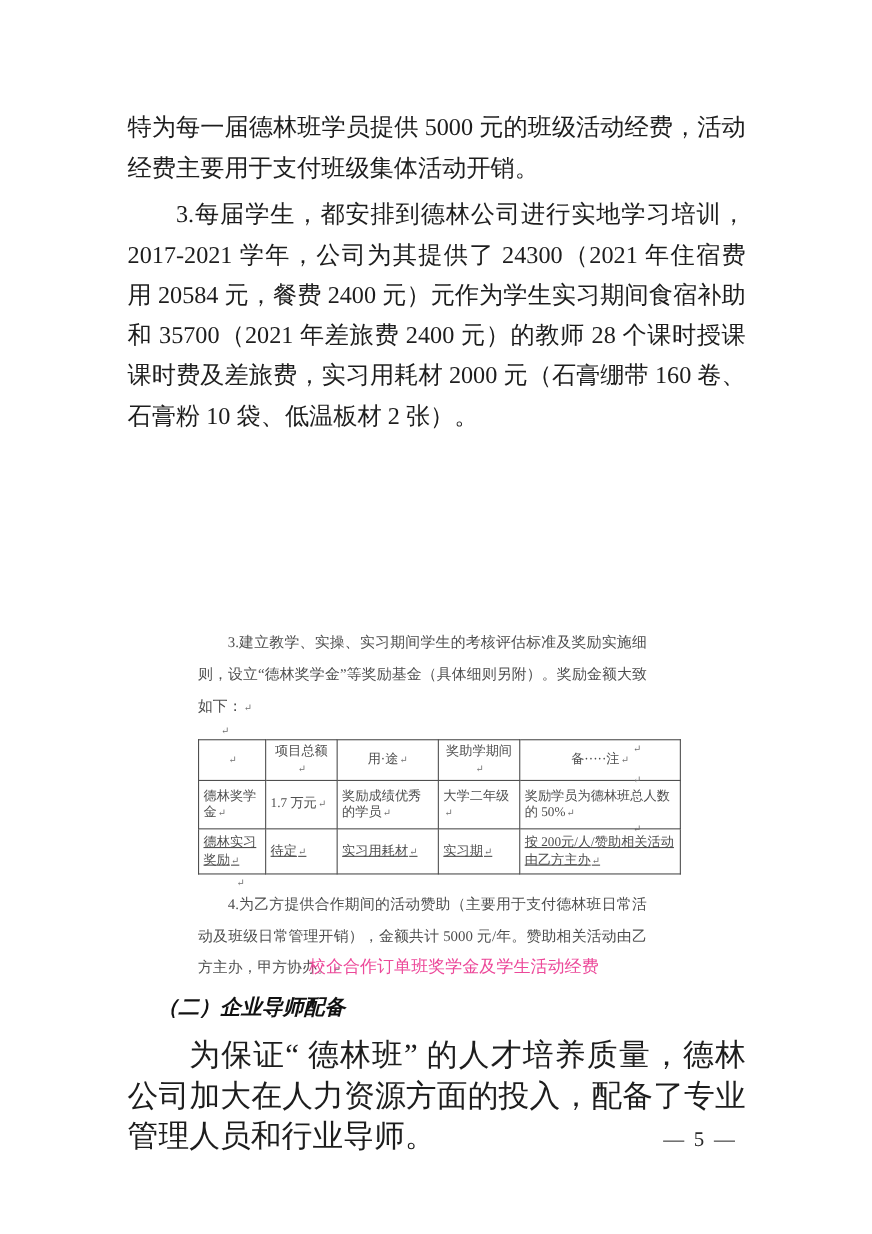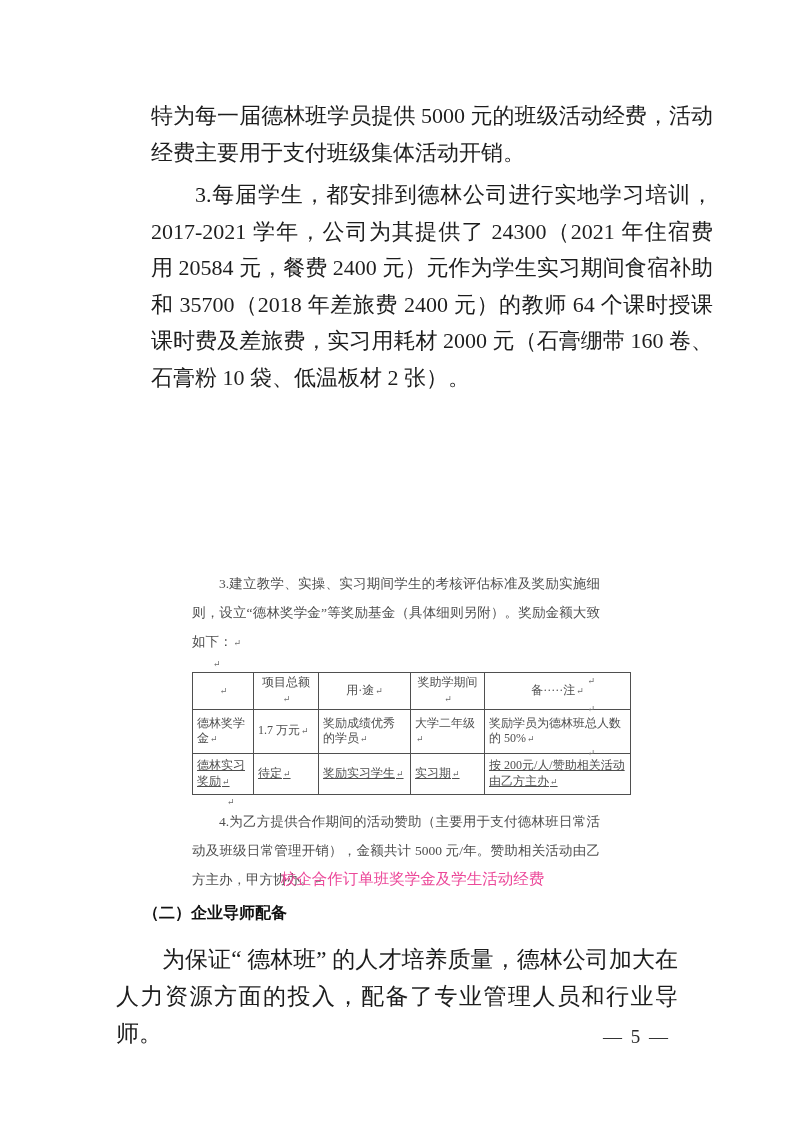--- a/index.html
+++ b/index.html
@@ -2,30 +2,30 @@
 <html><head>
 <meta charset="utf-8">
 <style>
   html,body { margin:0; padding:0; background:#ffffff; }
   .page {
     position:relative; width:793px; height:1122px; background:#ffffff;
     font-family:"Liberation Serif","DejaVu Serif",serif; color:#1d1d1d;
     overflow:hidden;
   }
   
-  .body-text { position:absolute; left:116px; top:98px; width:562px;margin-left:35px; }
+  .body-text { position:absolute; left:116px; top:98px; width:562px; }
   .para {
     margin:0 0 6px 0; font-size:22px; line-height:36.5px;
     text-align:justify; color:#1d1d1d;
   }
   .para.indent { text-indent:2em; }
 
   
   .figure {
-    position:absolute; left:192px; top:569px; width:408px;
+    position:absolute; left:180px; top:569px; width:408px;
     color:#4e4e4e; filter:blur(0.35px);
     font-size:13.5px;
   }
   .fig-para { margin:0; line-height:29px; text-indent:2em; text-align:justify; }
   .pmark { font-size:9px; color:#6e6e6e; padding-left:1px; }
   .pmark-line { height:9px; line-height:9px; }
   .pmark-line.before-table { margin-left:20px; }
   .pmark-line.after-table { margin-left:34px; height:12px; line-height:12px; }
 
   .table-wrap { position:relative; width:393px; margin-top:5px; }
@@ -41,39 +41,39 @@
   .row-end-mark { position:absolute; right:-10px; font-size:9px; color:#6e6e6e; }
   .rem-0 { top:4px; } .rem-1 { top:32px; } .rem-2 { top:76px; }
 
   
   .caption {
     position:absolute; left:135px; top:869px; width:555px;
     text-align:center; font-size:15.5px; color:#ec4899;
   }
   .heading {
     position:absolute; left:116px; top:903px; width:562px; margin:0;
-    font-size:16px; font-weight:700; padding-left:27px; color:#111;
+    font-size:19px; font-weight:700; padding-left:27px; color:#111;font-style:italic;
   }
   .final-para {
     position:absolute; left:116px; top:941px; width:562px; margin:0;
-    font-size:23px; line-height:37px; text-indent:2em; text-align:justify;
+    font-size:28px; line-height:37px; text-indent:2em; text-align:justify;
   }
   .page-number {
     position:absolute; right:123px; top:1026px;
     font-size:19px; color:#2a2a2a; letter-spacing:2px; white-space:nowrap;
   }
 </style>
 </head>
 <body>
 
 <div class="page">
 
   <div class="body-text">
     <p class="para">特为每一届德林班学员提供 5000 元的班级活动经费，活动经费主要用于支付班级集体活动开销。</p>
-    <p class="para indent">3.每届学生，都安排到德林公司进行实地学习培训，2017-2021 学年，公司为其提供了 24300（2021 年住宿费用 20584 元，餐费 2400 元）元作为学生实习期间食宿补助和 35700（2018 年差旅费 2400 元）的教师 64 个课时授课课时费及差旅费，实习用耗材 2000 元（石膏绷带 160 卷、石膏粉 10 袋、低温板材 2 张）。</p>
+    <p class="para indent">3.每届学生，都安排到德林公司进行实地学习培训，2017-2021 学年，公司为其提供了 24300（2021 年住宿费用 20584 元，餐费 2400 元）元作为学生实习期间食宿补助和 35700（2021 年差旅费 2400 元）的教师 28 个课时授课课时费及差旅费，实习用耗材 2000 元（石膏绷带 160 卷、石膏粉 10 袋、低温板材 2 张）。</p>
   </div>
 
   <div class="figure">
     <p class="fig-para"><span>3.建立教学、实操、实习期间学生的考核评估标准及奖励实施细则，设立“德林奖学金”等奖励基金（具体细则另附）。奖励金额大致如下：</span><span class="pmark">↵</span></p>
 
     <div class="pmark-line before-table"><span class="pmark">↵</span></div>
 
     <div class="table-wrap">
       <table class="fig-table">
         <tbody>
@@ -87,21 +87,21 @@
         <tr class="r1">
           <td class="c0"><span>德林奖学金</span><span class="pmark">↵</span></td>
           <td class="c1"><span>1.7 万元</span><span class="pmark">↵</span></td>
           <td class="c2"><span>奖励成绩优秀的学员</span><span class="pmark">↵</span></td>
           <td class="c3"><span>大学二年级</span><span class="pmark">↵</span></td>
           <td class="c4"><span>奖励学员为德林班总人数的 50%</span><span class="pmark">↵</span></td>
         </tr>
         <tr class="r2">
           <td class="c0"><span>德林实习奖励</span><span class="pmark">↵</span></td>
           <td class="c1"><span>待定</span><span class="pmark">↵</span></td>
-          <td class="c2"><span>奖励实习学生</span><span class="pmark">↵</span></td>
+          <td class="c2"><span>实习用耗材</span><span class="pmark">↵</span></td>
           <td class="c3"><span>实习期</span><span class="pmark">↵</span></td>
           <td class="c4"><span>按 200元/人/赞助相关活动由乙方主办</span><span class="pmark">↵</span></td>
         </tr>
       </tbody>
         </table>
       <span class="row-end-mark rem-0">↵</span>
       <span class="row-end-mark rem-1">↵</span>
       <span class="row-end-mark rem-2">↵</span>
     </div>
 

